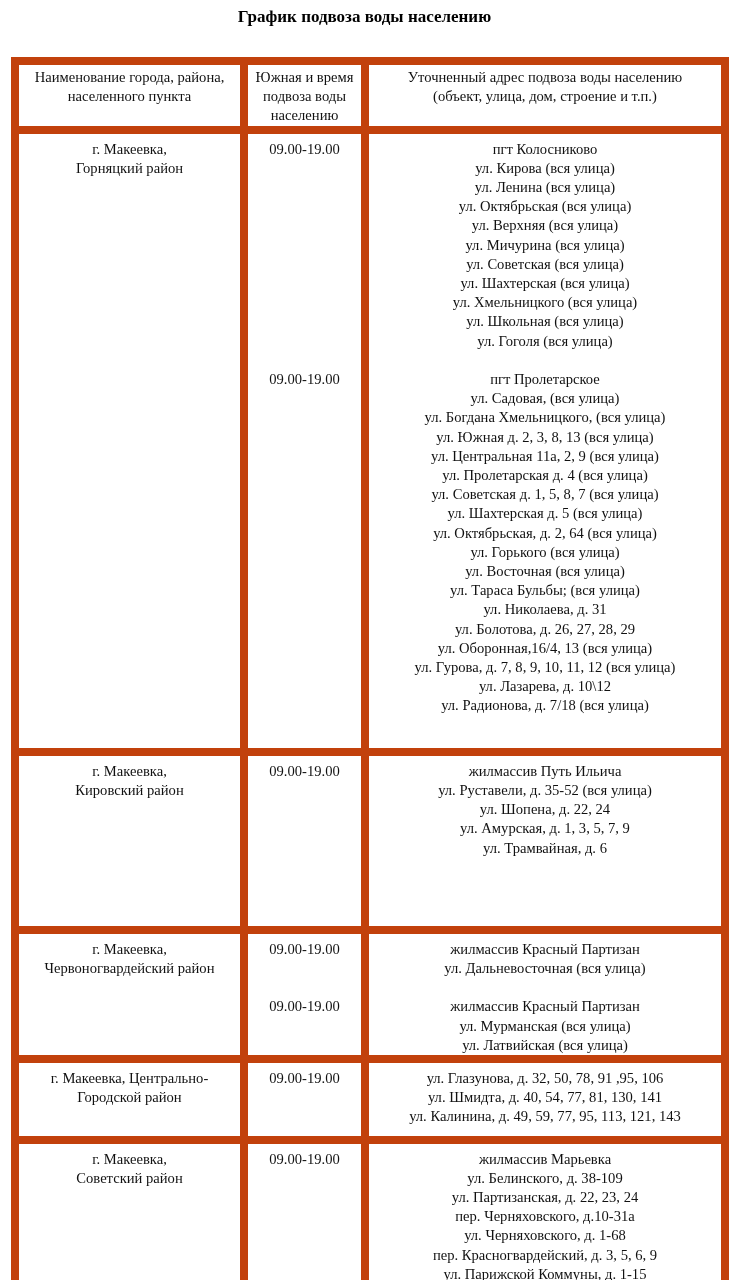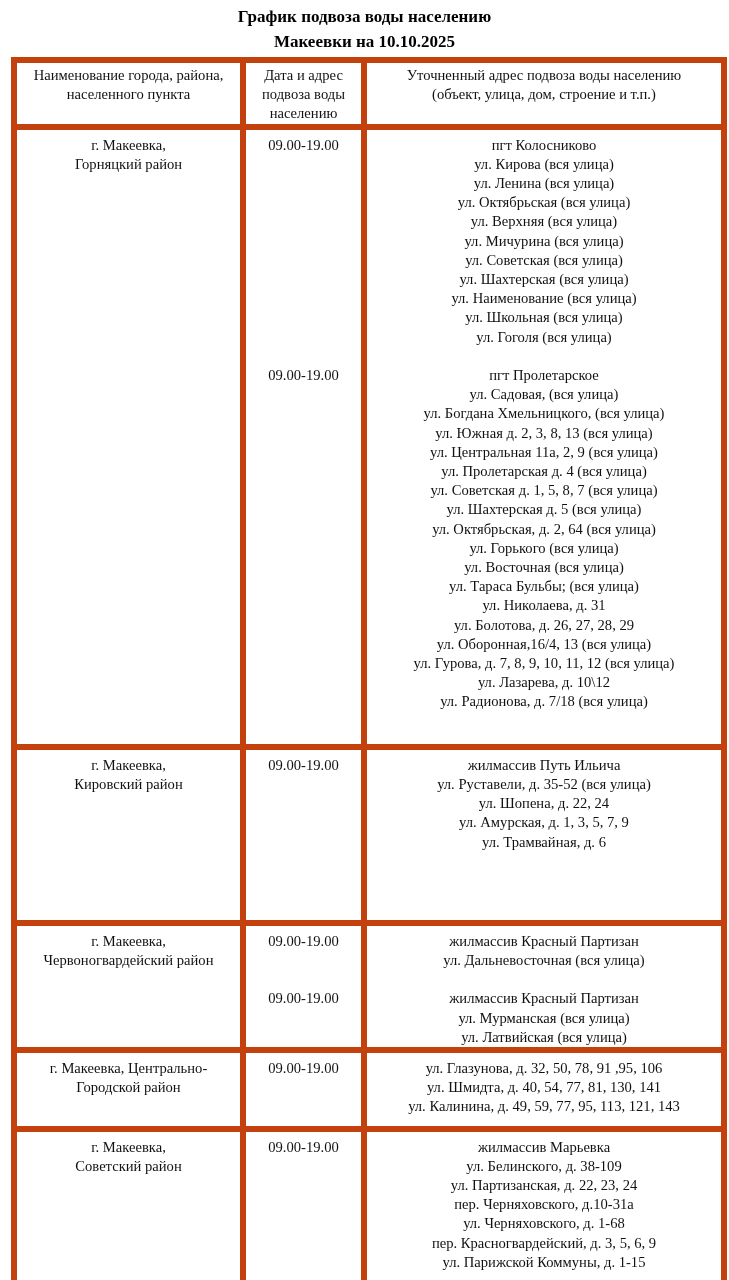--- a/index.html
+++ b/index.html
@@ -2,51 +2,50 @@
 <html><head>
 <meta charset="utf-8">
 <style>
   html, body { margin:0; padding:0; background:#ffffff; }
   body { width:729px; height:1280px; position:relative; overflow:hidden;
          font-family:"Liberation Serif", serif; color:#111; }
   .title { position:absolute; left:0; top:4px; width:729px; text-align:center;
            font-weight:bold; font-size:17px; line-height:25px; color:#000; }
   table.sched { position:absolute; left:11px; top:57px; width:710px;
                 border-collapse:collapse; table-layout:fixed; }
-  table.sched td, table.sched th { border:6px solid #c2410c; vertical-align:top;
+  table.sched td, table.sched th { border:8px solid #c2410c; vertical-align:top;
                 text-align:center; font-size:14.6px; line-height:19.2px;
                 font-weight:normal; padding:0; }
   col.c1 { width:229px; } col.c2 { width:121px; } col.c3 { width:360px; }
   th { padding-top:3px !important; height:56px; }
   td .blk { padding-top:6px; }
   .line { display:block; white-space:nowrap; }
   .gap { height:19.2px; }
 </style>
 </head>
 <body>
 
 <div class="title">
   <div>График подвоза воды населению</div>
-  <div>Макеевки на 10.10.2025</div>
 </div>
 
 <table class="sched">
   <colgroup>
       <col class="c1">
       <col class="c2">
       <col class="c3">
     </colgroup>
   <thead>
     <tr>
       <th>
         <span class="line">Наименование города, района,</span>
         <span class="line">населенного пункта</span>
       </th>
       <th>
-        <span class="line">Дата и адрес</span>
+        <span class="line">Южная и время</span>
         <span class="line">подвоза воды</span>
         <span class="line">населению</span>
       </th>
       <th>
         <span class="line">Уточненный адрес подвоза воды населению</span>
         <span class="line">(объект, улица, дом, строение и т.п.)</span>
       </th>
     </tr>
   </thead>
   <tbody id="rows">
@@ -94,21 +93,21 @@
         <td>
           <div class="blk" style="padding-bottom: 32px;">
             <span class="line">пгт Колосниково</span>
             <span class="line">ул. Кирова (вся улица)</span>
             <span class="line">ул. Ленина (вся улица)</span>
             <span class="line">ул. Октябрьская (вся улица)</span>
             <span class="line">ул. Верхняя (вся улица)</span>
             <span class="line">ул. Мичурина (вся улица)</span>
             <span class="line">ул. Советская (вся улица)</span>
             <span class="line">ул. Шахтерская (вся улица)</span>
-            <span class="line">ул. Наименование (вся улица)</span>
+            <span class="line">ул. Хмельницкого (вся улица)</span>
             <span class="line">ул. Школьная (вся улица)</span>
             <span class="line">ул. Гоголя (вся улица)</span>
             <div class="gap"></div>
             <span class="line">пгт Пролетарское</span>
             <span class="line">ул. Садовая, (вся улица)</span>
             <span class="line">ул. Богдана Хмельницкого, (вся улица)</span>
             <span class="line">ул. Южная д. 2, 3, 8, 13 (вся улица)</span>
             <span class="line">ул. Центральная 11а, 2, 9 (вся улица)</span>
             <span class="line">ул. Пролетарская д. 4 (вся улица)</span>
             <span class="line">ул. Советская д. 1, 5, 8, 7 (вся улица)</span>

